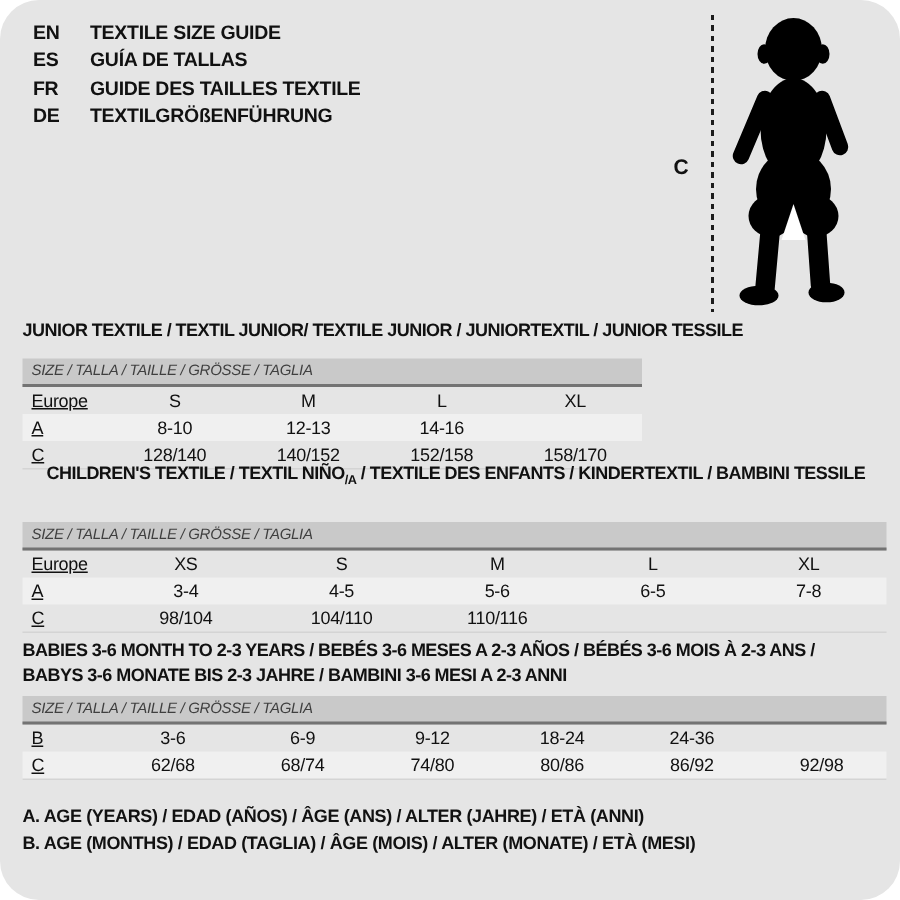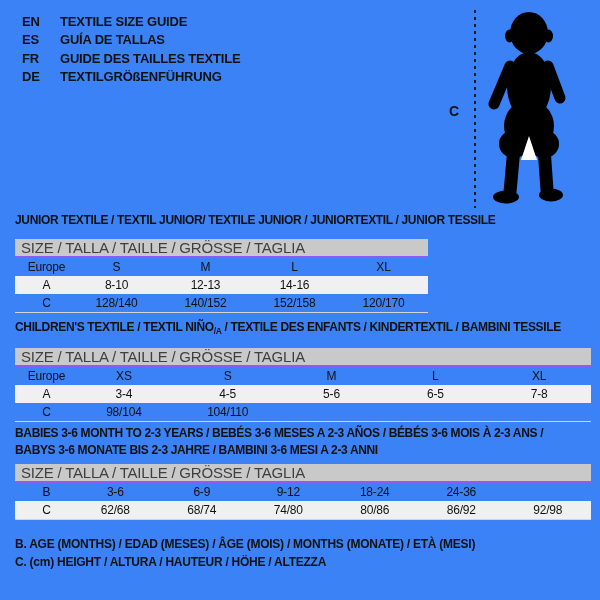--- a/index.html
+++ b/index.html
@@ -1,53 +1,53 @@
 <!DOCTYPE html>
 <html><head>
 <meta charset="utf-8">
 <style>
   html,body{margin:0;padding:0;}
-  .page{position:relative;width:600px;height:600px;background:#3b82f6;overflow:hidden;
-        font-family:"Liberation Sans","DejaVu Sans",sans-serif;color:#111;}
+  .page{position:relative;width:600px;height:600px;background:#e5e5e5;overflow:hidden;
+        font-family:"Liberation Sans","DejaVu Sans",sans-serif;color:#111;border-radius:26px;}
 
   
   .langs{position:absolute;left:22px;top:13px;font-size:13px;font-weight:700;
          line-height:18.4px;letter-spacing:-0.2px;}
   .lang-row{display:flex;}
   .lang-code{width:38px;}
 
   
   .figure-line{position:absolute;left:474px;top:10px;width:2px;height:198px;
                background:repeating-linear-gradient(to bottom,#1c1c1c 0 3.5px,transparent 3.5px 7px);}
   .figure-c{position:absolute;left:449px;top:103px;font-size:14px;font-weight:700;}
   .figure-svg{position:absolute;left:483px;top:8px;}
 
   
   .sec-title{position:absolute;left:15px;font-size:12px;font-weight:700;
              letter-spacing:-0.35px;white-space:nowrap;}
   .sec-title sub{font-size:8.5px;}
   #title1{top:213px;text-align:right;}
-  #title2{top:320px;}
+  #title2{top:308px;margin-left:16px;}
   #title3{top:425px;line-height:17px;}
 
   
   .tbl{position:absolute;left:15px;}
   #tbl1{top:239px;width:413px;}
   #tbl2{top:348px;width:576px;}
   #tbl3{top:464px;width:576px;}
-  .bar{height:17px;line-height:17px;background:#c9c9c9;border-bottom:2px solid #8b5cf6;
-       padding-left:6px;font-size:15px;color:#3f3f3f;letter-spacing:-0.2px;}
+  .bar{height:17px;line-height:17px;background:#c9c9c9;border-bottom:2px solid #737373;
+       padding-left:6px;font-size:10px;color:#3f3f3f;letter-spacing:-0.2px;font-style:italic;}
   .row{display:grid;height:18px;line-height:18px;font-size:12px;letter-spacing:-0.2px;}
   .cols4{grid-template-columns:57px repeat(4,1fr);}
   .cols5{grid-template-columns:57px repeat(5,1fr);}
   .cols6{grid-template-columns:57px repeat(6,1fr);}
   .stripe{background:#f0f0f0;}
   .rlast{border-bottom:1px solid #d4d4d4;}
   .cell{text-align:center;overflow:hidden;}
-  .lblcell{text-align:center;padding-left:6px;}
+  .lblcell{text-align:left;padding-left:6px;text-decoration:underline;}
 
   
   .notes{position:absolute;left:15px;top:536px;font-size:12px;font-weight:700;
          line-height:17.5px;letter-spacing:-0.25px;white-space:nowrap;}
 </style>
 </head>
 <body>
 
 <div class="page">
 
@@ -109,21 +109,21 @@
       <span class="cell lblcell">A</span>
       <span class="cell">8-10</span>
       <span class="cell">12-13</span>
       <span class="cell">14-16</span>
     </div>
     <div class="row cols4 rlast">
       <span class="cell lblcell">C</span>
       <span class="cell">128/140</span>
       <span class="cell">140/152</span>
       <span class="cell">152/158</span>
-      <span class="cell">120/170</span>
+      <span class="cell">158/170</span>
     </div>
   </div>
 
   <div class="sec-title" id="title2"><span>CHILDREN'S TEXTILE / TEXTIL NIÑO</span><sub>/A</sub><span> / TEXTILE DES ENFANTS / KINDERTEXTIL / BAMBINI TESSILE</span></div>
   <div class="tbl" id="tbl2">
     <div class="bar">SIZE / TALLA / TAILLE / GRÖSSE / TAGLIA</div>
     <div class="row cols5">
       <span class="cell lblcell">Europe</span>
       <span class="cell">XS</span>
       <span class="cell">S</span>
@@ -136,20 +136,21 @@
       <span class="cell">3-4</span>
       <span class="cell">4-5</span>
       <span class="cell">5-6</span>
       <span class="cell">6-5</span>
       <span class="cell">7-8</span>
     </div>
     <div class="row cols5 rlast">
       <span class="cell lblcell">C</span>
       <span class="cell">98/104</span>
       <span class="cell">104/110</span>
+      <span class="cell">110/116</span>
     </div>
   </div>
 
   <div class="sec-title" id="title3">
     <div>BABIES 3-6 MONTH TO 2-3 YEARS / BEBÉS 3-6 MESES A 2-3 AÑOS / BÉBÉS 3-6 MOIS À 2-3 ANS /</div>
     <div>BABYS 3-6 MONATE BIS 2-3 JAHRE / BAMBINI 3-6 MESI A 2-3 ANNI</div>
   </div>
   <div class="tbl" id="tbl3">
     <div class="bar">SIZE / TALLA / TAILLE / GRÖSSE / TAGLIA</div>
     <div class="row cols6">
@@ -165,17 +166,17 @@
       <span class="cell">62/68</span>
       <span class="cell">68/74</span>
       <span class="cell">74/80</span>
       <span class="cell">80/86</span>
       <span class="cell">86/92</span>
       <span class="cell">92/98</span>
     </div>
   </div>
 
   <div class="notes">
-    <div>B. AGE (MONTHS) / EDAD (MESES) / ÂGE (MOIS) / MONTHS (MONATE) / ETÀ (MESI)</div>
-    <div>C. (cm) HEIGHT / ALTURA / HAUTEUR / HÖHE / ALTEZZA</div>
+    <div>A. AGE (YEARS) / EDAD (AÑOS) / ÂGE (ANS) / ALTER (JAHRE) / ETÀ (ANNI)</div>
+    <div>B. AGE (MONTHS) / EDAD (TAGLIA) / ÂGE (MOIS) / ALTER (MONATE) / ETÀ (MESI)</div>
   </div>
 
 </div>
 
 </body></html>

